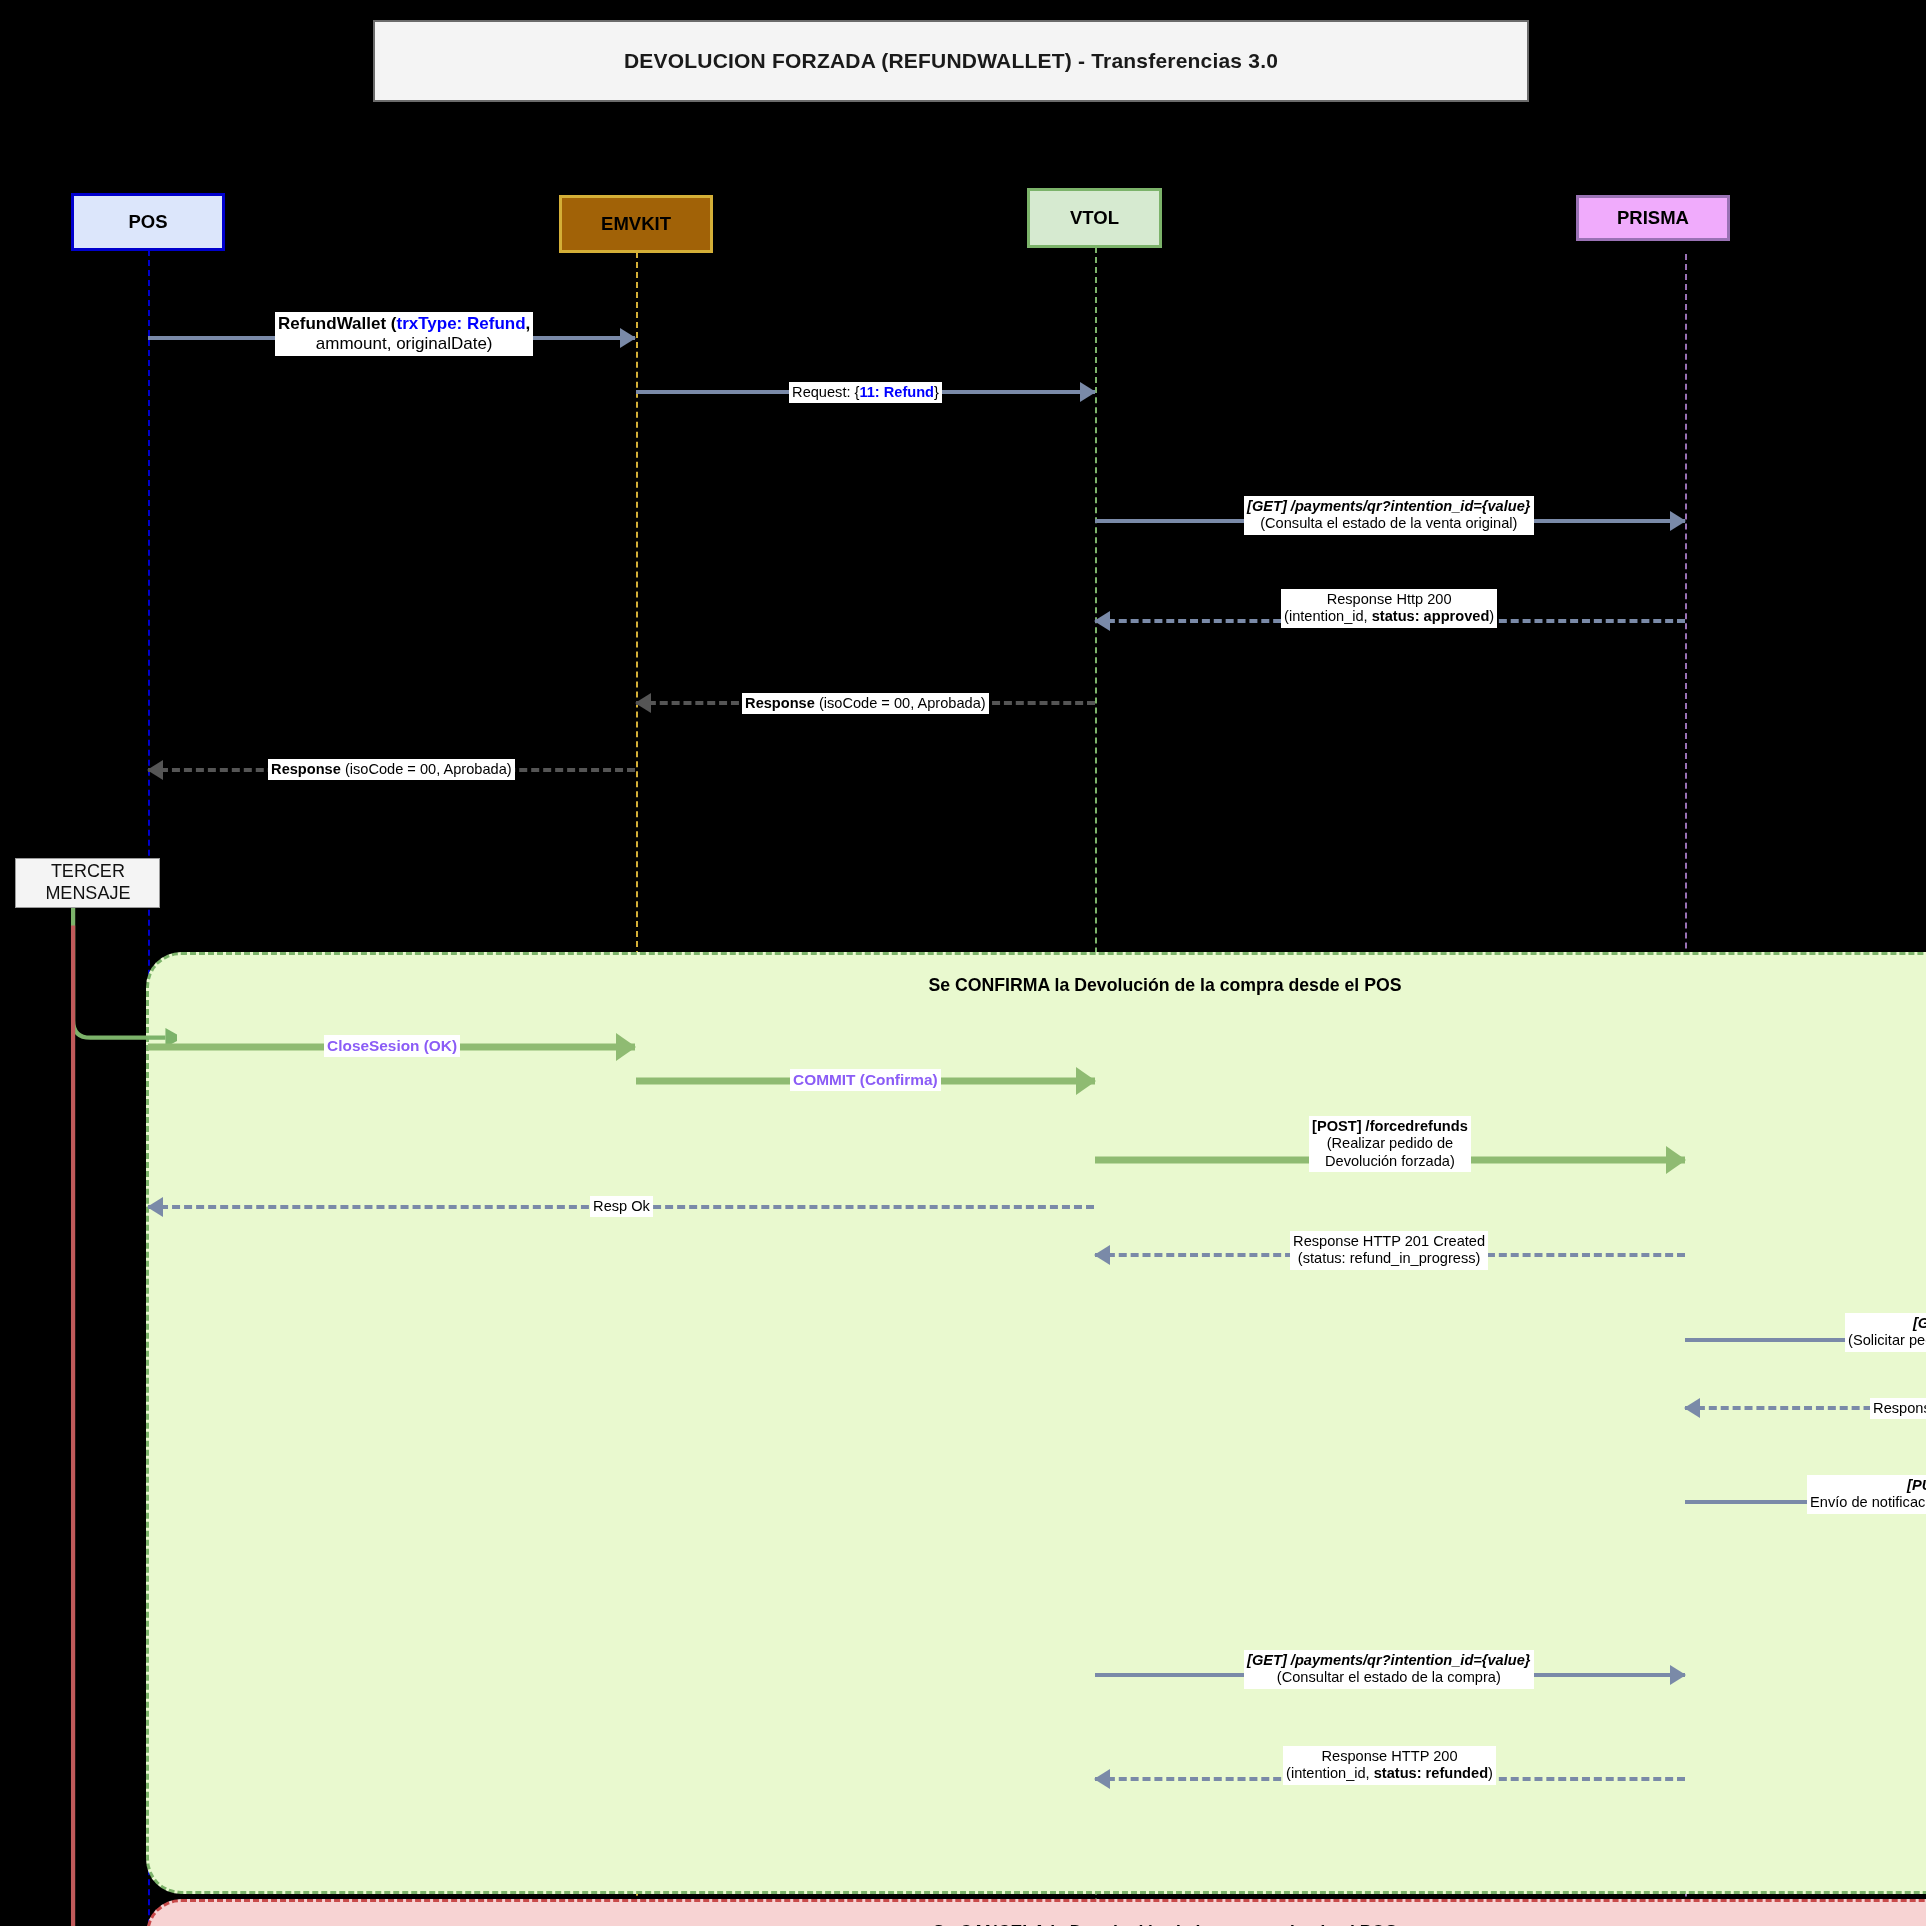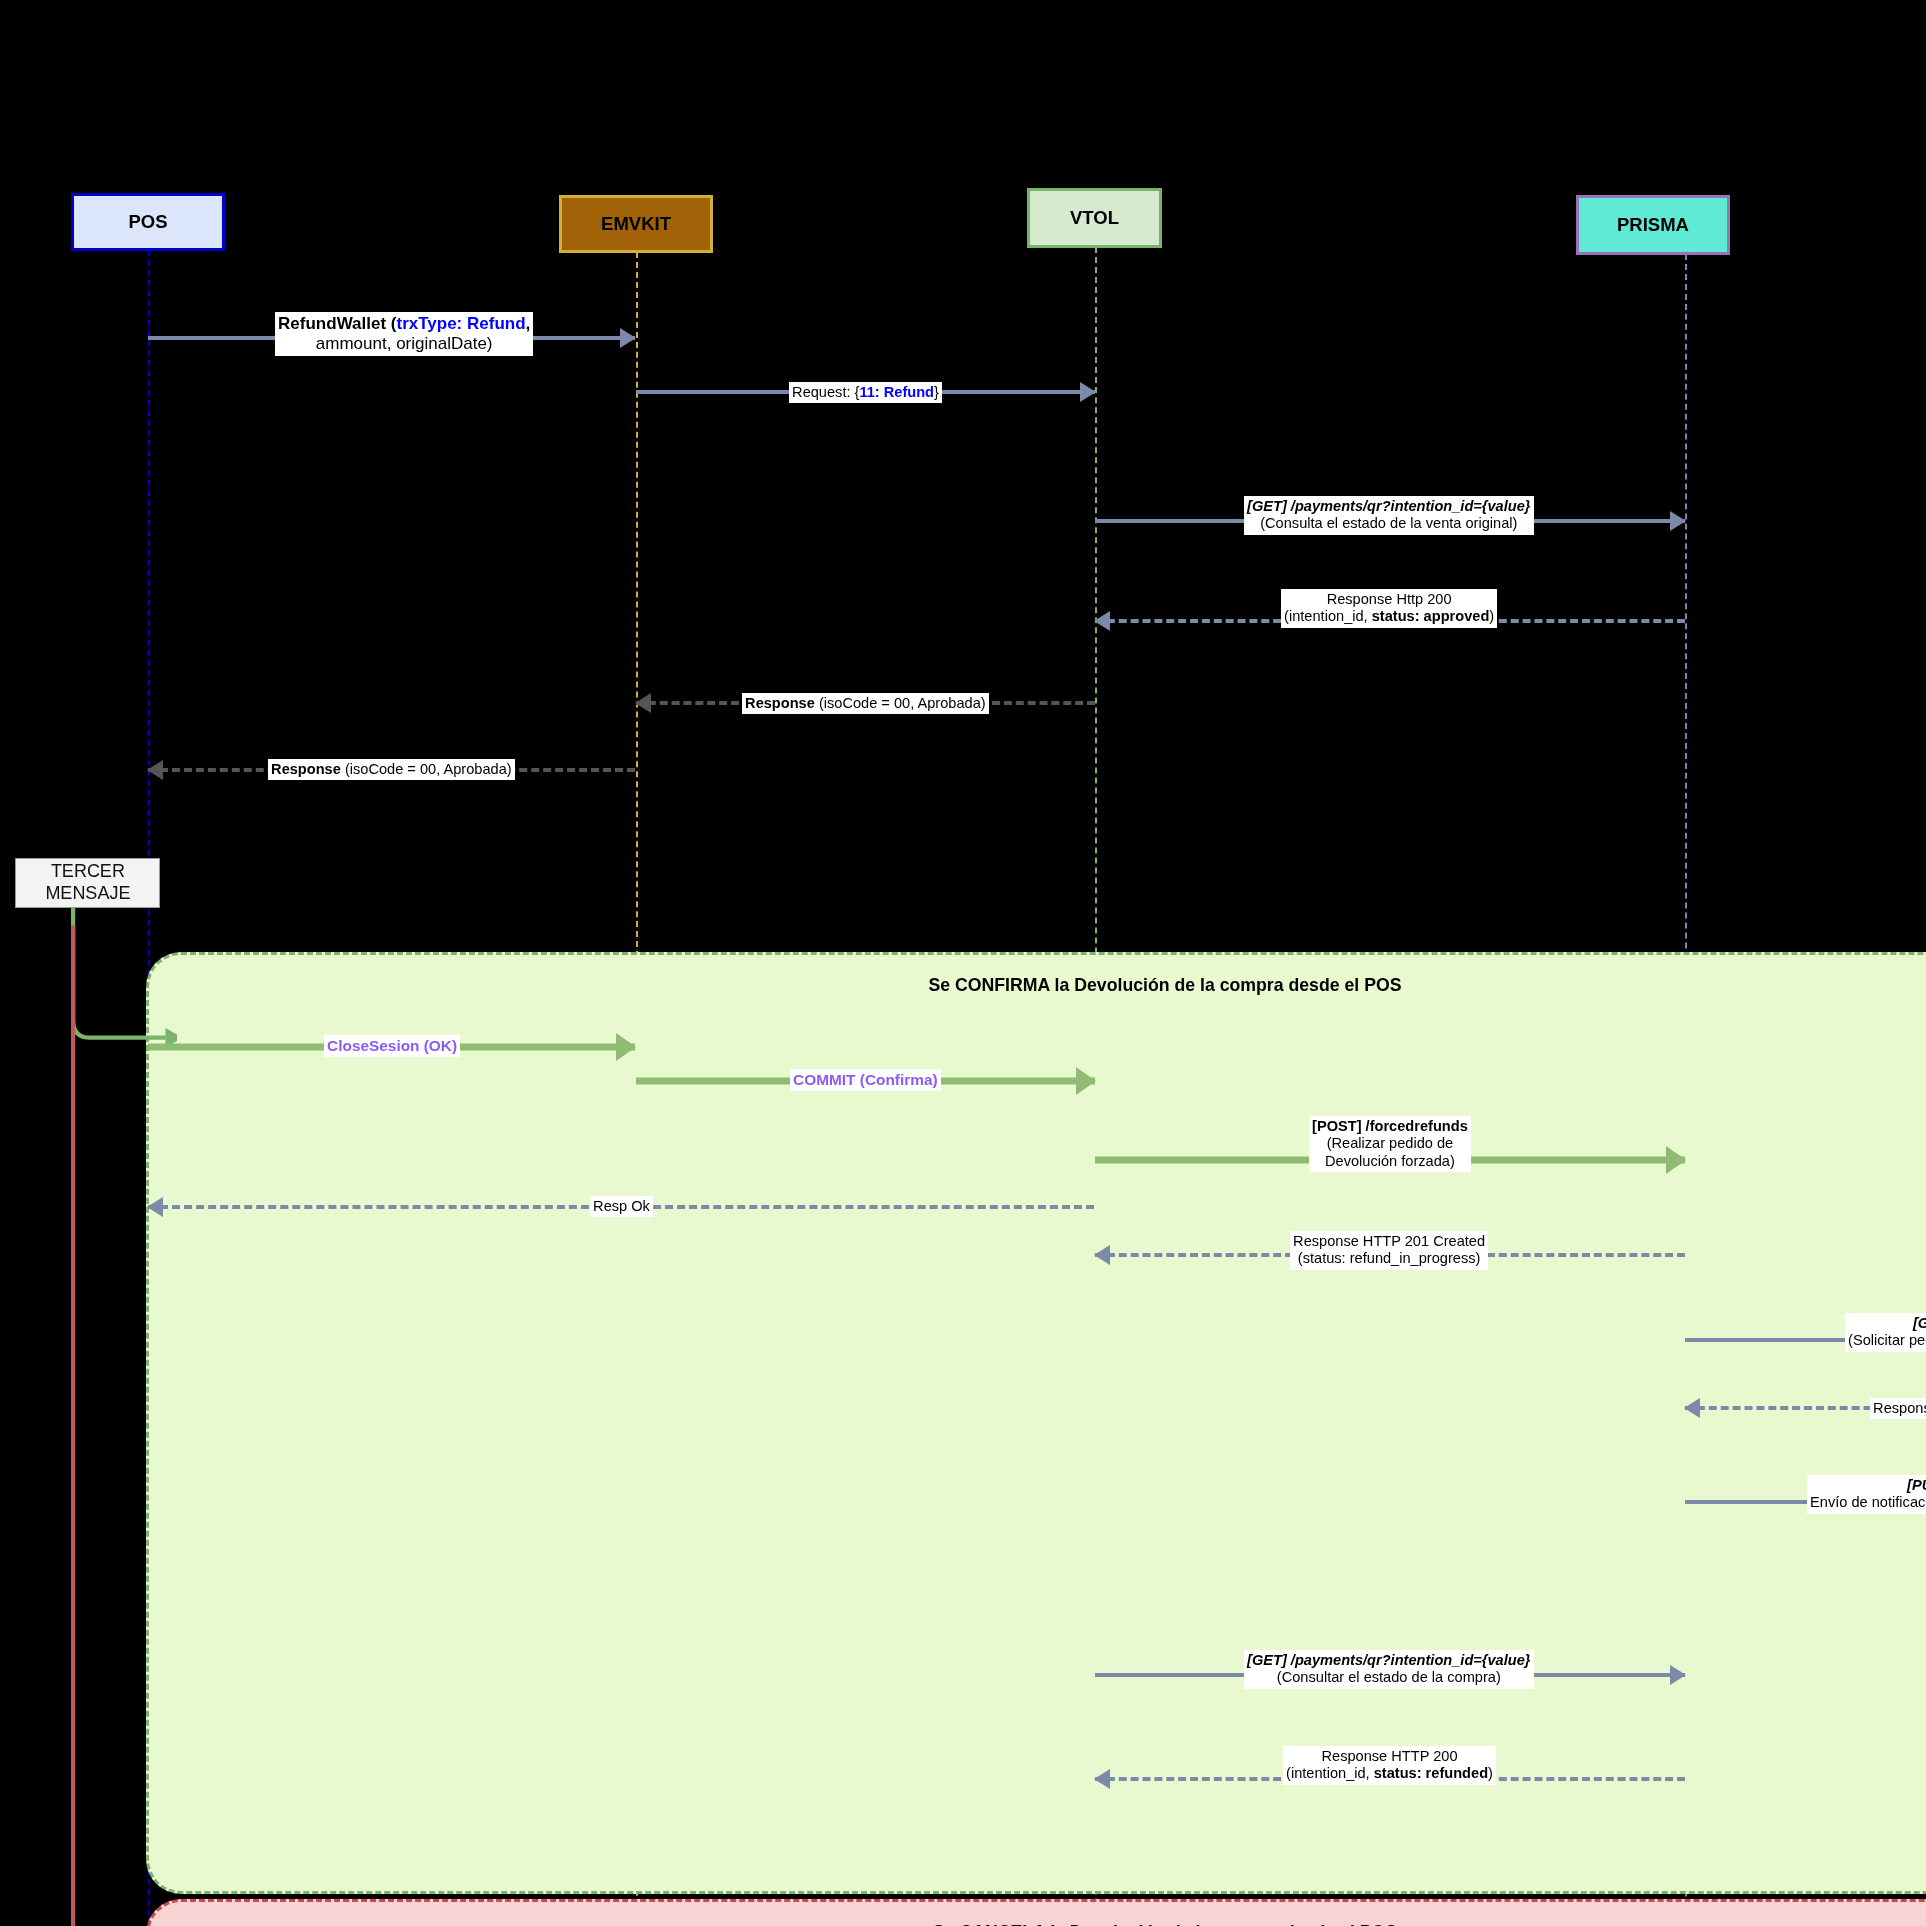--- a/index.html
+++ b/index.html
@@ -51,31 +51,34 @@
         line-height:1.2;z-index:8;}
   .note span{font-size:18px;color:#111;}
 
   .conn{position:absolute;z-index:4;}
 </style>
 </head>
 <body>
 
 <div id="stage">
 
+  <div class="title-box">
+    <span>DEVOLUCION FORZADA (REFUNDWALLET) - Transferencias 3.0</span>
+  </div>
 
   <div class="actor" style="left:71px;top:193px;width:154px;height:58px;background:#dce6fb;border:3.5px solid #0000cc;">
     <span>POS</span>
   </div>
   <div class="actor" style="left:559px;top:195px;width:154px;height:58px;background:#a16207;border:3.5px solid #d4af37;">
     <span>EMVKIT</span>
   </div>
   <div class="actor" style="left:1027px;top:188px;width:135px;height:60px;background:#d6ead0;border:3.5px solid #7cb36a;">
     <span>VTOL</span>
   </div>
-  <div class="actor" style="left:1576px;top:195px;width:154px;height:60px;background:#5eead4;border:3.5px solid #9a72b5;">
+  <div class="actor" style="left:1576px;top:195px;width:154px;height:46px;background:#f0abfc;border:3.5px solid #9a72b5;">
     <span>PRISMA</span>
   </div>
 
   <div class="lifeline" style="left:148px; top:250px; height:2295px; border-left-color:#0000cc;"></div>
   <div class="lifeline" style="left:636px;top:252px; height:2293px; border-left-color:#d4af37;"></div>
   <div class="lifeline" style="left:1095px;top:247px; height:2298px; border-left-color:#7cb36a;"></div>
   <div class="lifeline" style="left:1685px;top:254px; height:2291px; border-left-color:#9a72b5;"></div>
 
   <div class="frag" style="left:146px;top:952px;width:2038px;height:942px;background:#e9f9cf;border-color:#7cb36a;"></div>
   <div class="frag-title" style="left:146px;top:975px;width:2038px;">Se CONFIRMA la Devolución de la compra desde el POS</div>

